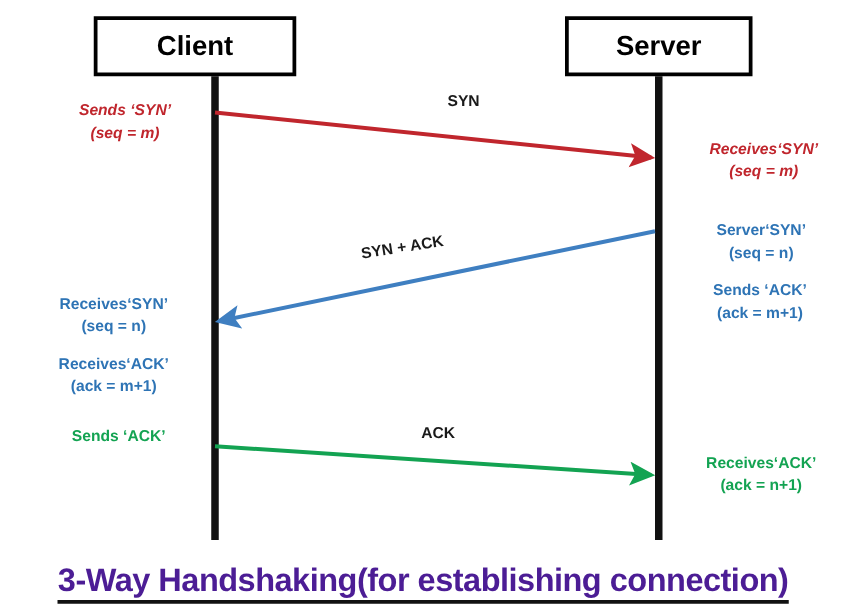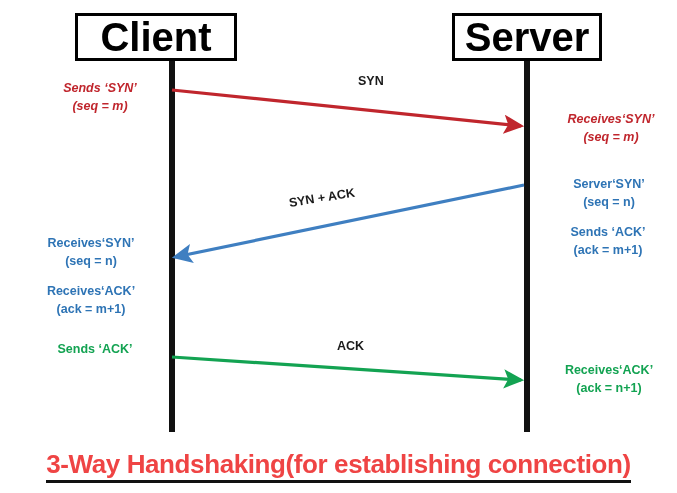--- a/index.html
+++ b/index.html
@@ -22,21 +22,21 @@
   .node-box {
     position: absolute;
     border: 3px solid #000000;
     background: #ffffff;
     display: flex;
     align-items: center;
     justify-content: center;
     box-sizing: border-box;
   }
   .node-box .node-label {
-    font-size: 40px;
+    font-size: 22px;
     font-weight: bold;
     color: #000000;
     letter-spacing: 0px;
     line-height: 1;
   }
   #client-box {
     left: 75px;
     top: 13px;
     width: 162px;
     height: 48px;
@@ -103,21 +103,21 @@
 
   
   #caption {
     position: absolute;
     left: 0;
     top: 449px;
     width: 677px;
     text-align: center;
     font-size: 26px;
     font-weight: bold;
-    color: #ef4444;
+    color: #4c1d95;
     letter-spacing: -0.4px;
   }
   #caption .cap-text {
     border-bottom: 3px solid #111111;
     padding-bottom: 1px;
   }
 </style>
 </head>
 <body>
 

